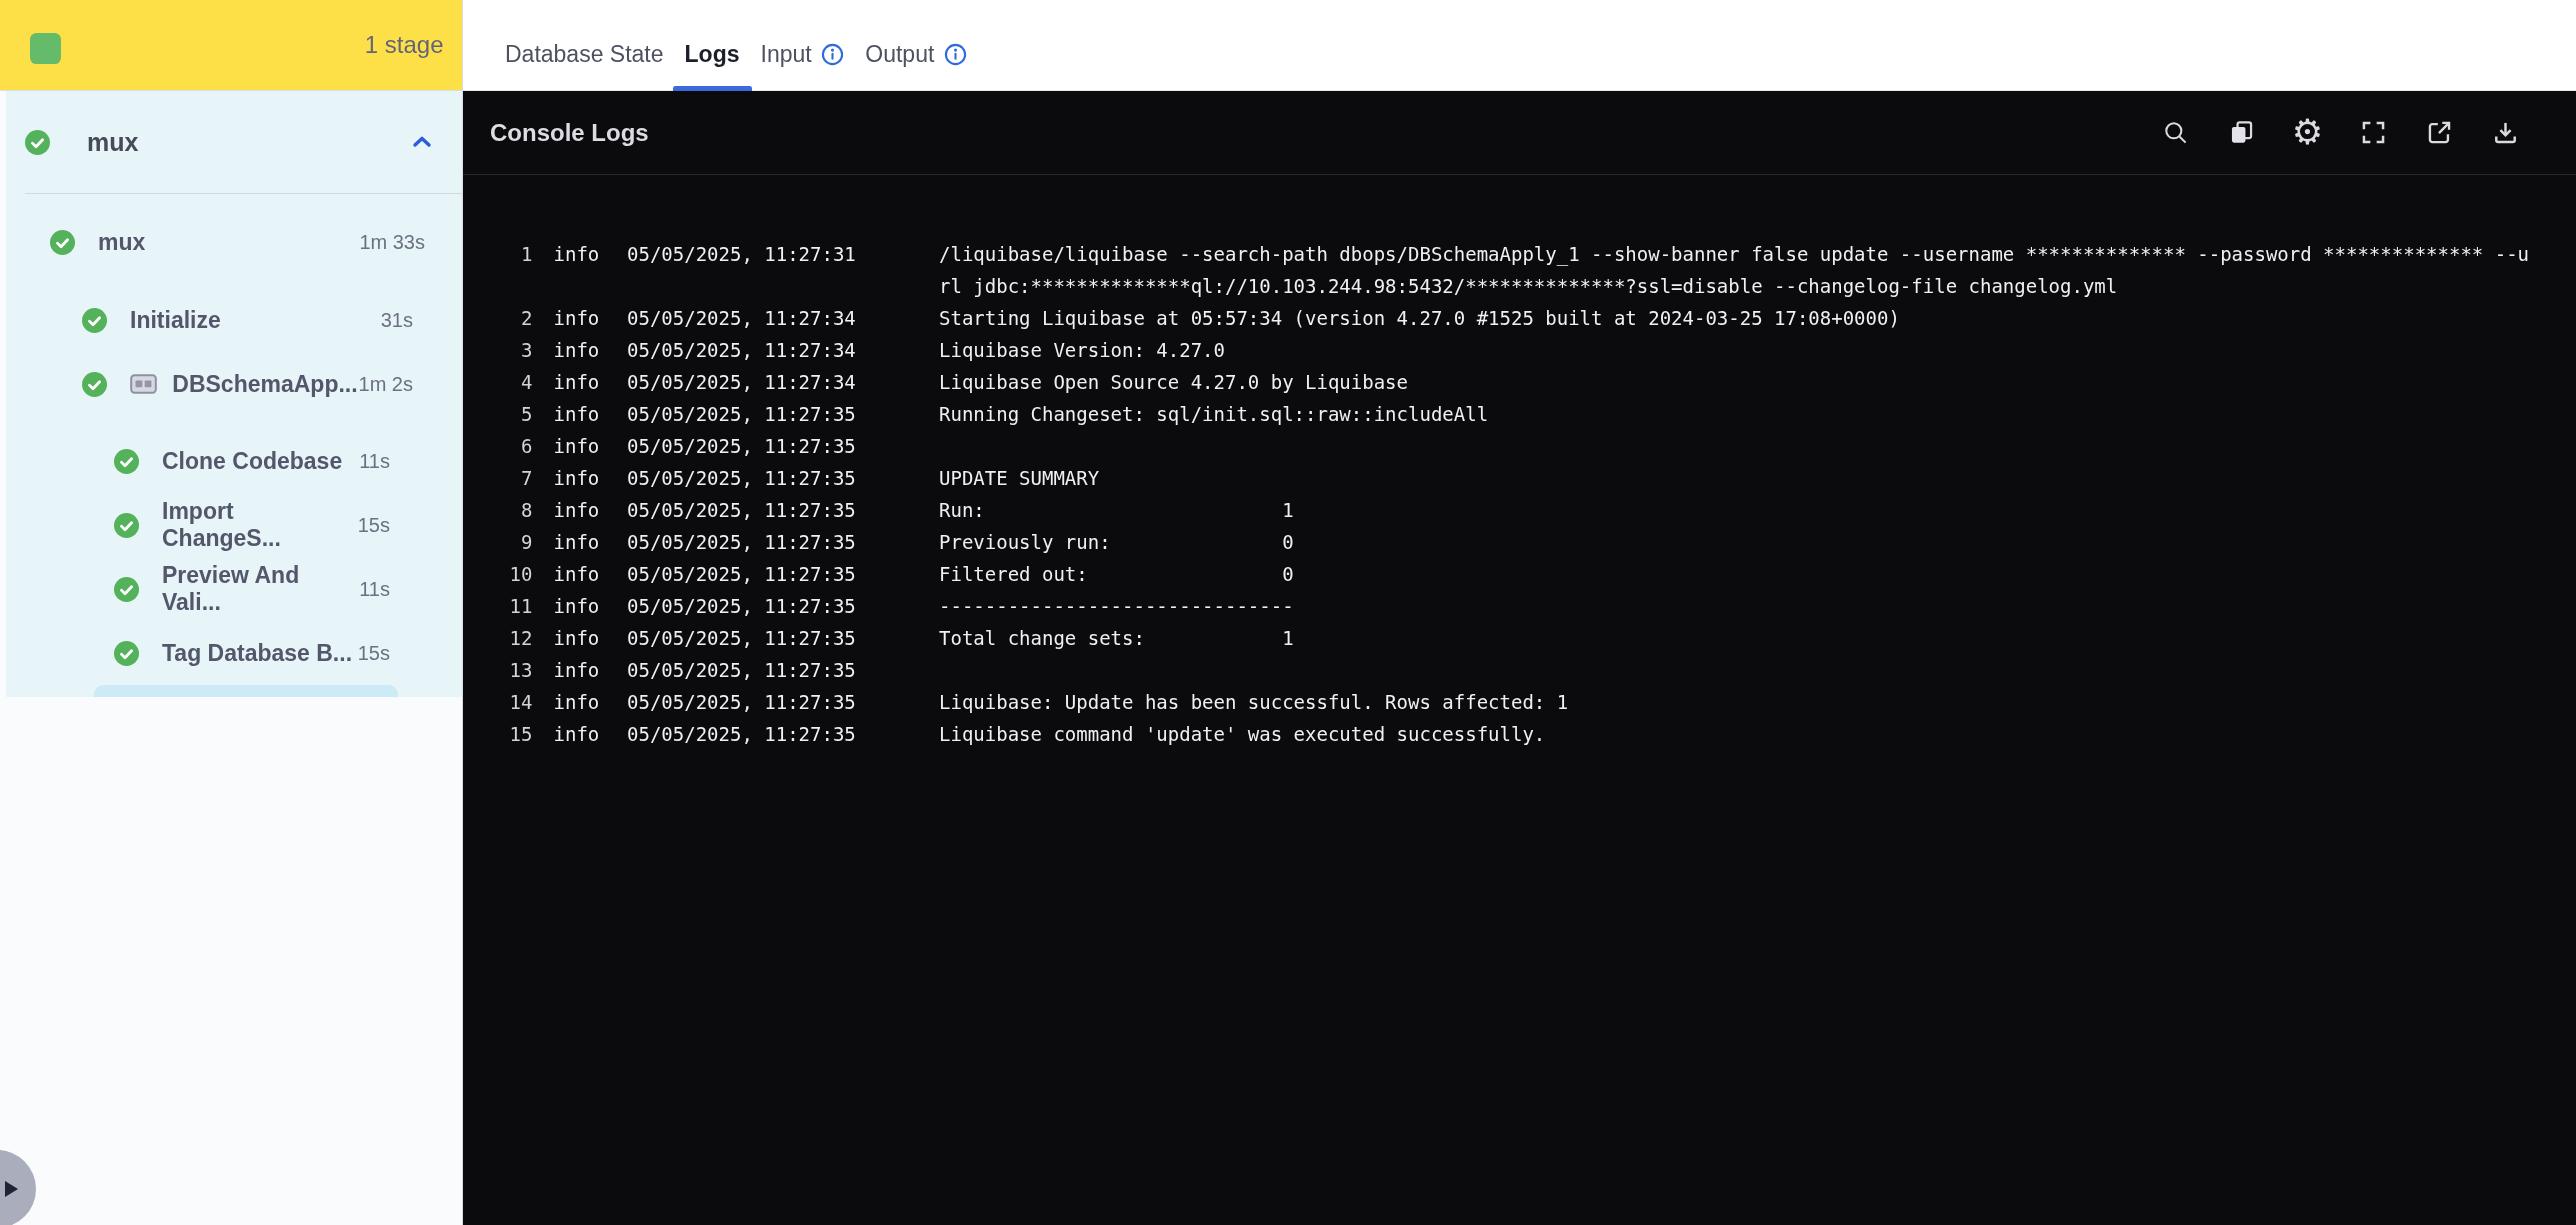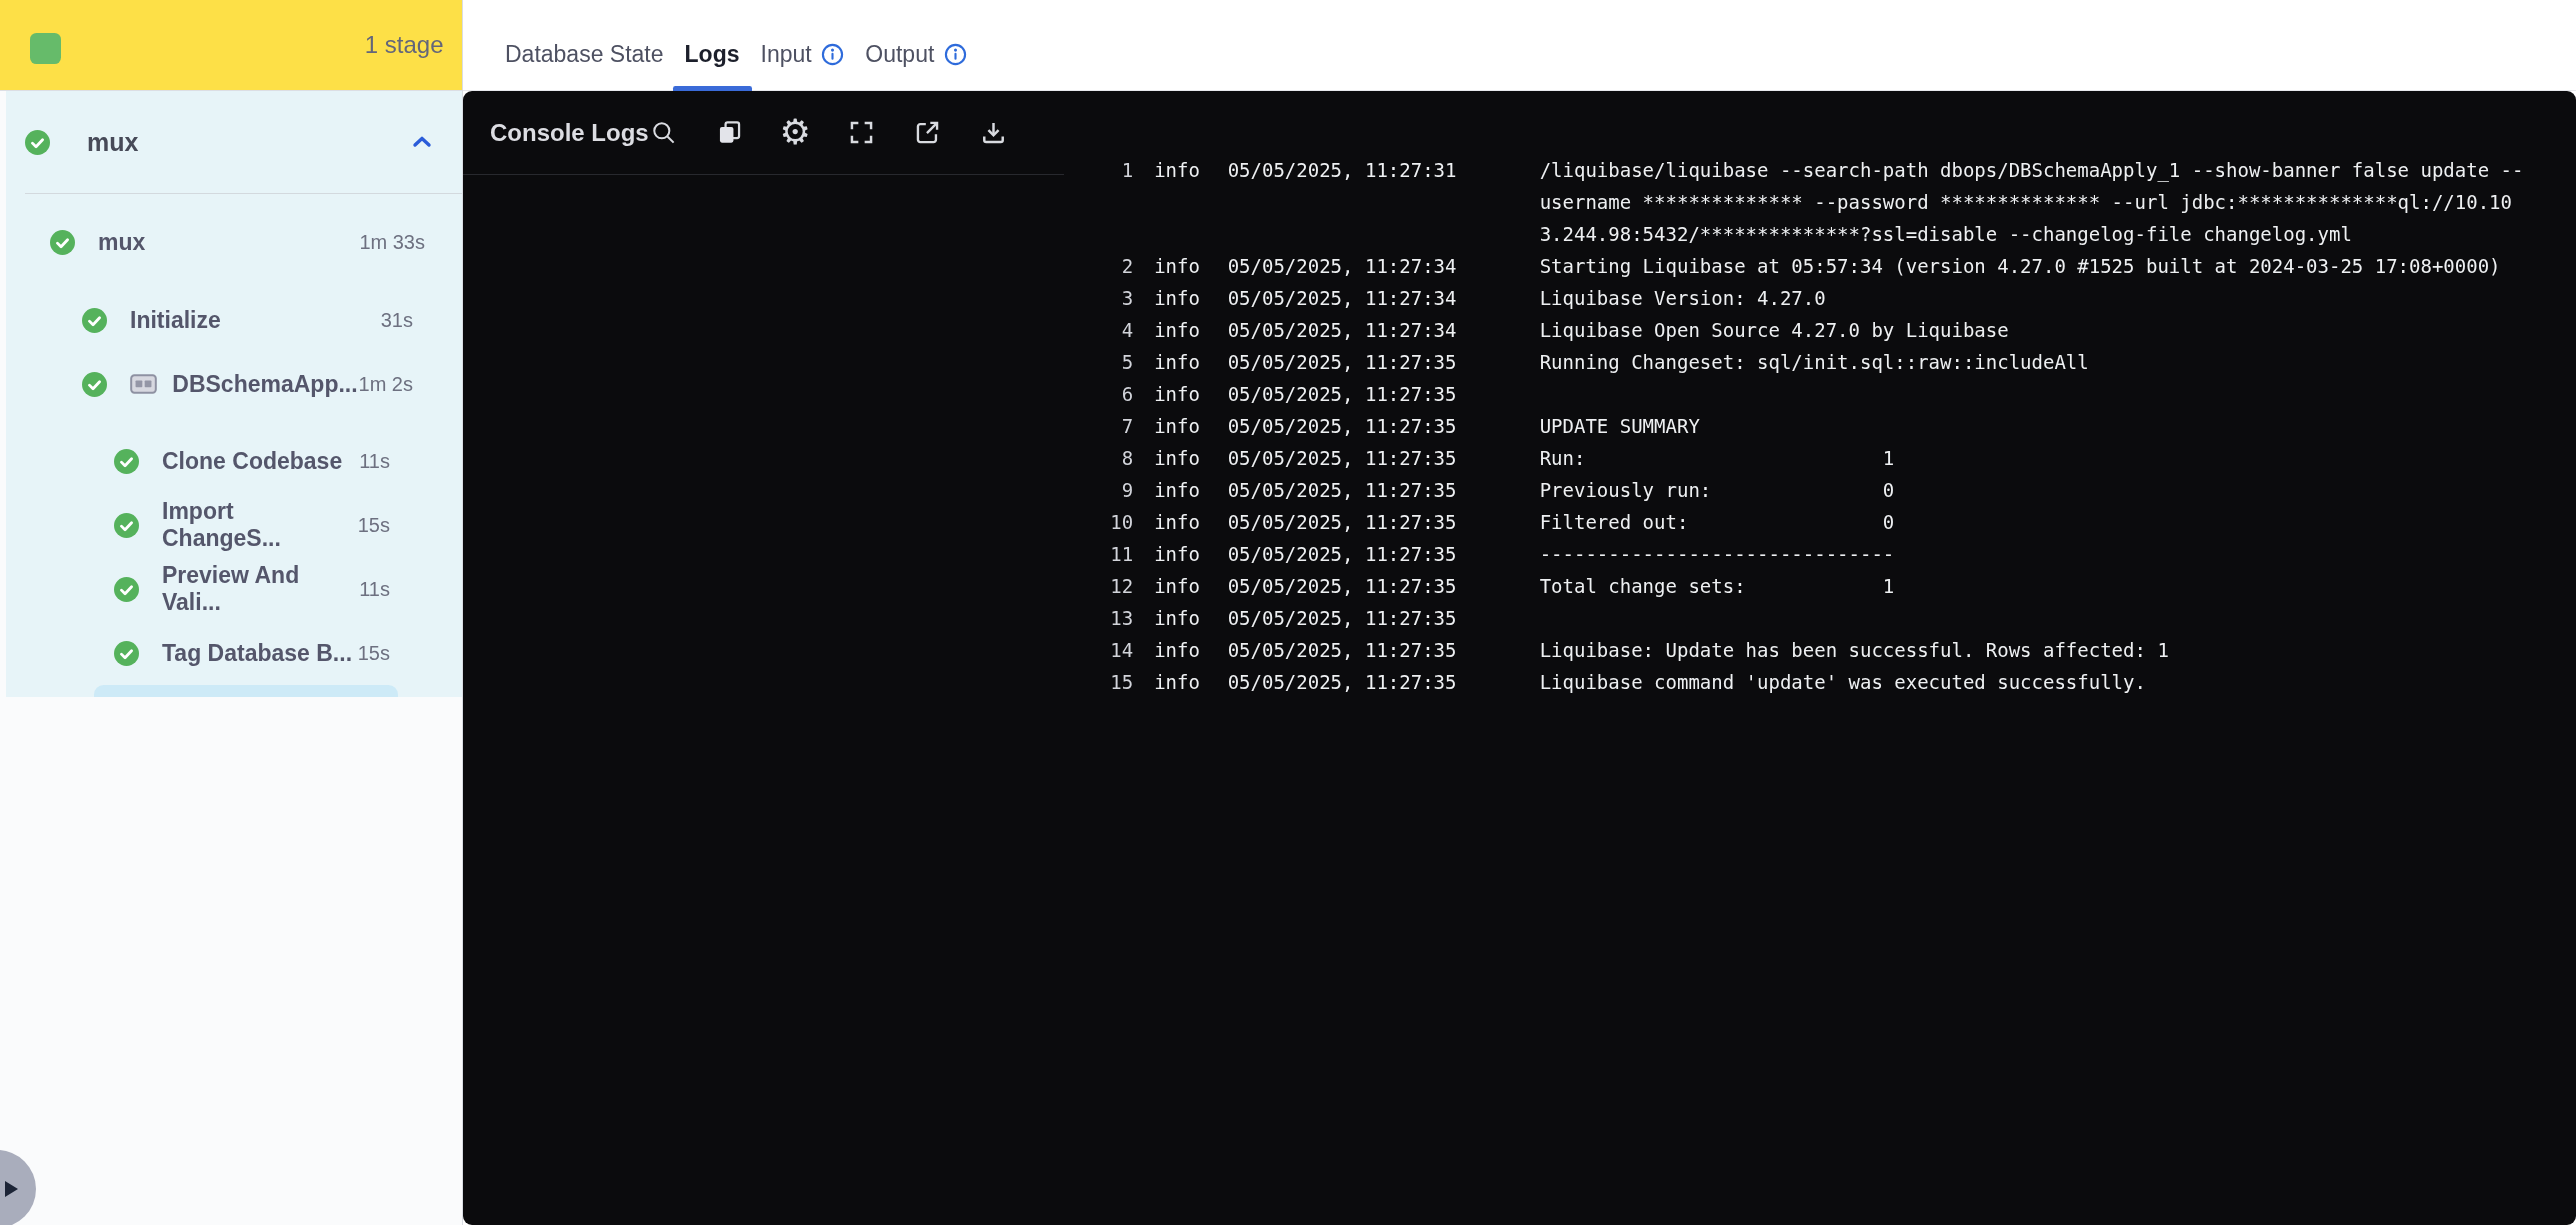--- a/index.html
+++ b/index.html
@@ -41,21 +41,21 @@
   .main{flex:1;display:flex;flex-direction:column;min-width:0;}
   .tabbar{height:91px;flex:none;background:#fff;display:flex;gap:21px;padding-left:42px;
           box-sizing:border-box;border-bottom:0.8px solid #e7e8ec;}
   .tab{position:relative;display:flex;align-items:center;padding-top:18.5px;font-size:23px;
        font-weight:500;color:#4e5162;cursor:pointer;white-space:nowrap;}
   .tab.active{color:#1c1f2b;font-weight:700;}
   .tab.active::after{content:"";position:absolute;left:-12px;right:-12px;bottom:-0.8px;height:4.8px;
        border-radius:2.4px 2.4px 0 0;background:#3a6bd8;}
   .info-icon{width:23px;height:23px;margin-left:9.6px;flex:none;}
 
-  .console{flex:1;background:#0b0b0d;display:flex;flex-direction:row;overflow:hidden;min-height:0;border-radius:9px;}
+  .console{flex:1;background:#0b0b0d;display:flex;flex-direction:column;overflow:hidden;min-height:0;}
   .console-header{height:84px;flex:none;border-bottom:0.8px solid #28292e;display:flex;align-items:center;
                   padding:0 56px 0 27px;box-sizing:border-box;}
   .console-title{font-size:24px;font-weight:700;color:#dcdde2;}
   .console-actions{margin-left:auto;display:flex;align-items:center;gap:37px;}
   .icon-btn{width:29px;height:29px;background:none;border:none;padding:0;cursor:pointer;
             display:flex;align-items:center;justify-content:center;color:#d9dbe0;}
   .icon-btn svg{width:27px;height:27px;display:block;}
   .gear-glyph{font-size:35px;line-height:29px;color:#d9dbe0;font-family:"DejaVu Sans",sans-serif;}
 
   .log-area{flex:1;padding:63px 45px 0 0;font-family:"DejaVu Sans Mono",monospace;

